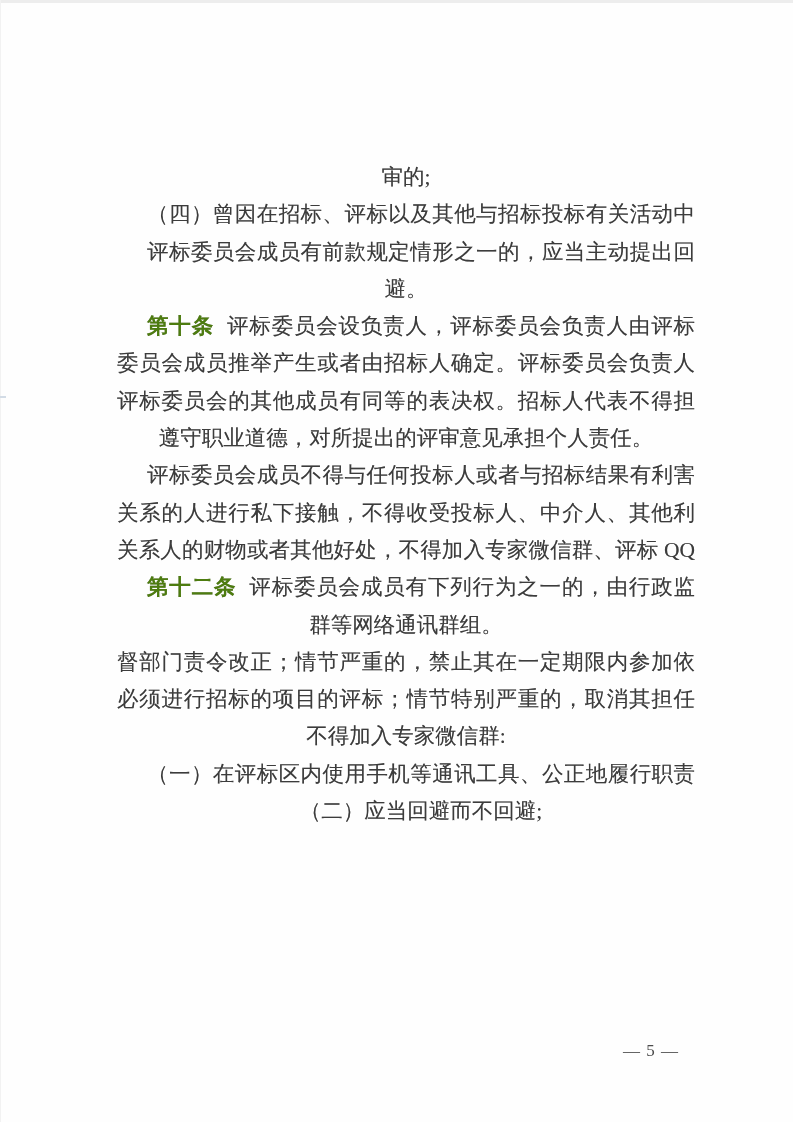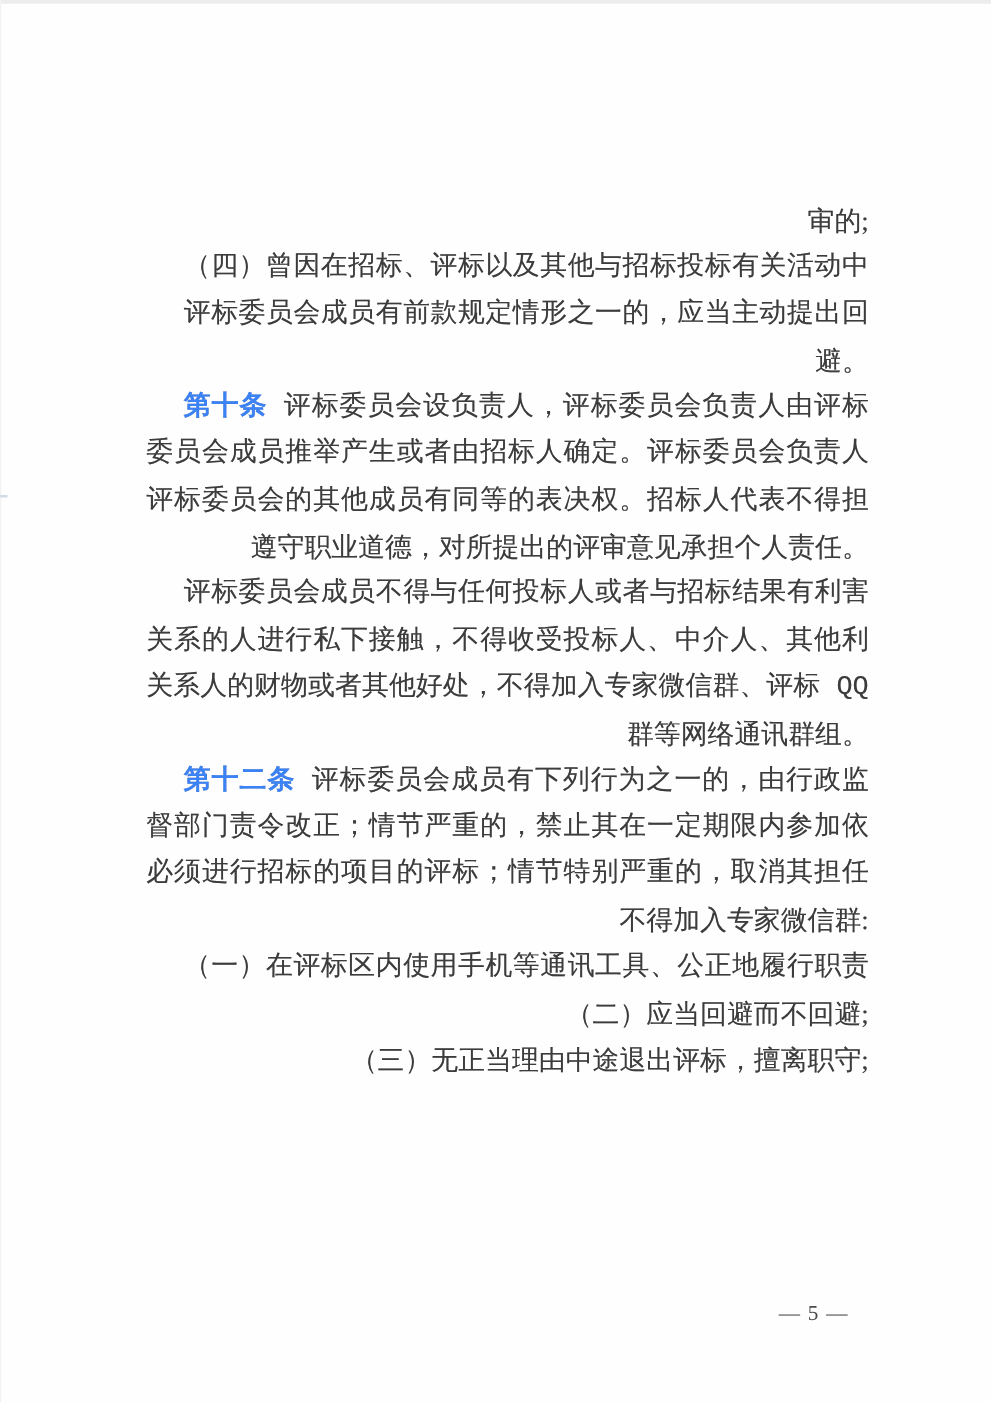--- a/index.html
+++ b/index.html
@@ -33,35 +33,34 @@
     left: 117px;
     top: 159px;
     width: 578px;
     color: #3c3c3c;
     font-size: 21.5px;
     line-height: 37.3px;
     text-shadow: 0 0 0.5px rgba(60,60,60,0.45);
   }
   .line {
     height: 37.3px;
-    text-align: right;
+    text-align: center;
     white-space: normal;
     overflow: hidden;
   }
   .line.fill {
     text-align: justify;
     text-align-last: justify;
-    font-family: Liberation Mono, monospace;
   }
   .line.indent {
     text-indent: 30px;
   }
   .article-num {
     font-weight: bold;
-    color: #3b82f6;
+    color: #4d7c0f;
     margin-right: 13px;
   }
   .page-number {
     position: absolute;
     left: 608px;
     top: 1041px;
     width: 86px;
     text-align: center;
     font-size: 17px;
     letter-spacing: 1px;
@@ -84,27 +83,26 @@
     <div class="line">避。</div>
 
     <div class="line indent fill"><b class="article-num">第十条</b><span>评标委员会设负责人，评标委员会负责人由评标</span></div>
     <div class="line fill">委员会成员推举产生或者由招标人确定。评标委员会负责人与</div>
     <div class="line fill">评标委员会的其他成员有同等的表决权。招标人代表不得担任</div>
 
     <div class="line">遵守职业道德，对所提出的评审意见承担个人责任。</div>
     <div class="line indent fill">评标委员会成员不得与任何投标人或者与招标结果有利害</div>
     <div class="line fill">关系的人进行私下接触，不得收受投标人、中介人、其他利害</div>
     <div class="line fill">关系人的财物或者其他好处，不得加入专家微信群、评标 QQ</div>
+    <div class="line indent fill"><b class="article-num">第十二条</b><span>评标委员会成员有下列行为之一的，由行政监</span></div>
+
     <div class="line">群等网络通讯群组。</div>
-
-    <div class="line indent fill"><b class="article-num">第十二条</b><span>评标委员会成员有下列行为之一的，由行政监</span></div>
     <div class="line fill">督部门责令改正；情节严重的，禁止其在一定期限内参加依法</div>
     <div class="line fill">必须进行招标的项目的评标；情节特别严重的，取消其担任评</div>
     <div class="line">不得加入专家微信群:</div>
 
     <div class="line indent fill">（一）在评标区内使用手机等通讯工具、公正地履行职责</div>
     <div class="line indent">（二）应当回避而不回避;</div>
-    <div class="line indent">（三）无正当理由中途退出评标，擅离职守;</div>
   </div>
 
   <div class="page-number">— 5 —</div>
 
 </div>
 
 </body></html>

